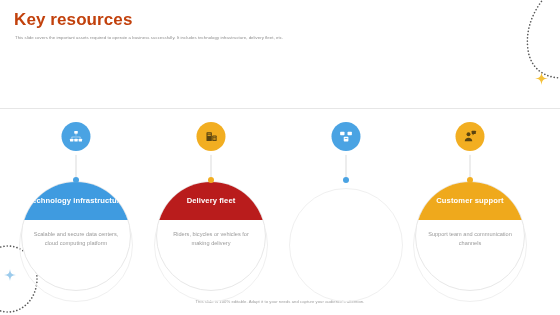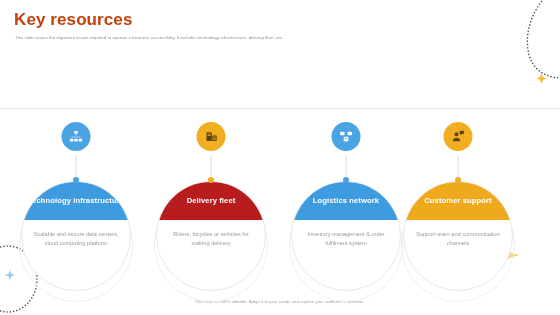--- a/index.html
+++ b/index.html
@@ -176,29 +176,23 @@
       <div class="icon-badge" style="background:#4AA3E3;">
         <svg width="15" height="15" viewBox="0 0 24 24" fill="#ffffff">
           <rect x="2.6" y="4.4" width="7" height="5.4" rx="1"></rect>
           <rect x="14.4" y="4.4" width="7" height="5.4" rx="1"></rect>
           <rect x="8.4" y="12.4" width="7.4" height="7.4" rx="1.1"></rect>
           <path d="M10 14.2h4.2v1.2H10z" fill="#4AA3E3"></path>
         </svg>
       </div>
       <div class="connector"></div>
       <div class="knob" style="background:#4AA3E3;"></div>
-      <div class="bubble">
-        <div class="band" style="background:#3F9BE0;">
-          <span>Logistics network</span>
-        </div>
-        <div class="body">Inventory management &amp; order fulfilment system</div>
-      </div>
-    </div>
-
-    <div class="col" style="left:390px;">
+    </div>
+
+    <div class="col" style="left:402px;">
       <div class="halo"></div>
       <div class="icon-badge" style="background:#F2AE21;">
         <svg width="15" height="15" viewBox="0 0 24 24" fill="#5a4410">
           <circle cx="9.6" cy="8.4" r="3.1"></circle>
           <path d="M3.6 19.4c0-3.4 2.7-5.6 6-5.6s6 2.2 6 5.6z"></path>
           <rect x="14.6" y="2.6" width="6.8" height="5.2" rx="1"></rect>
           <path d="M16.2 7.6l.2 2.6 2.2-2.6z"></path>
         </svg>
       </div>
       <div class="connector"></div>

